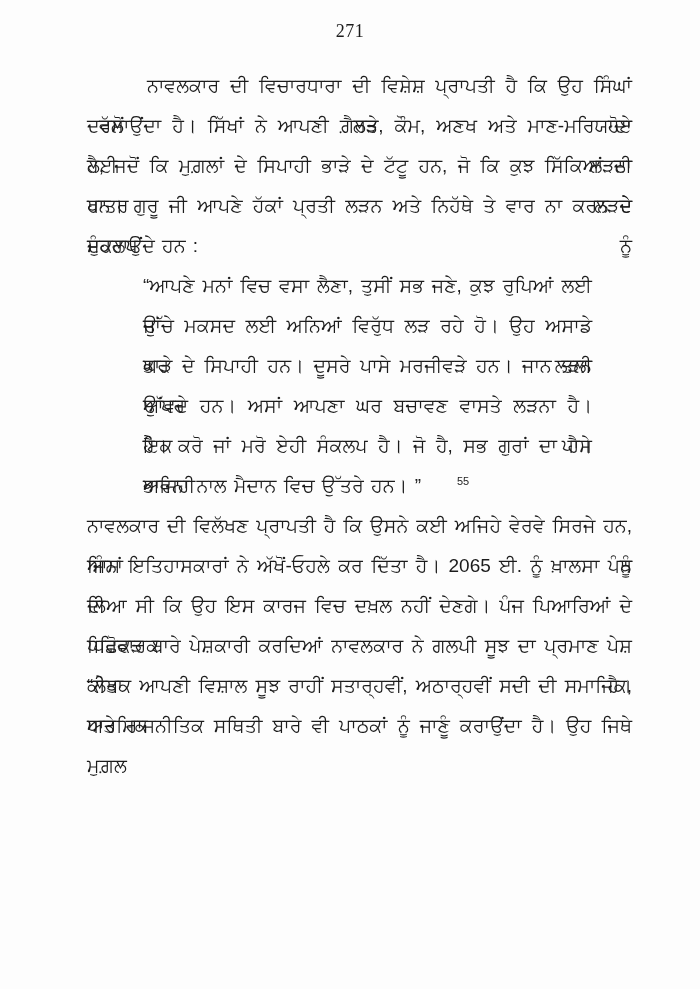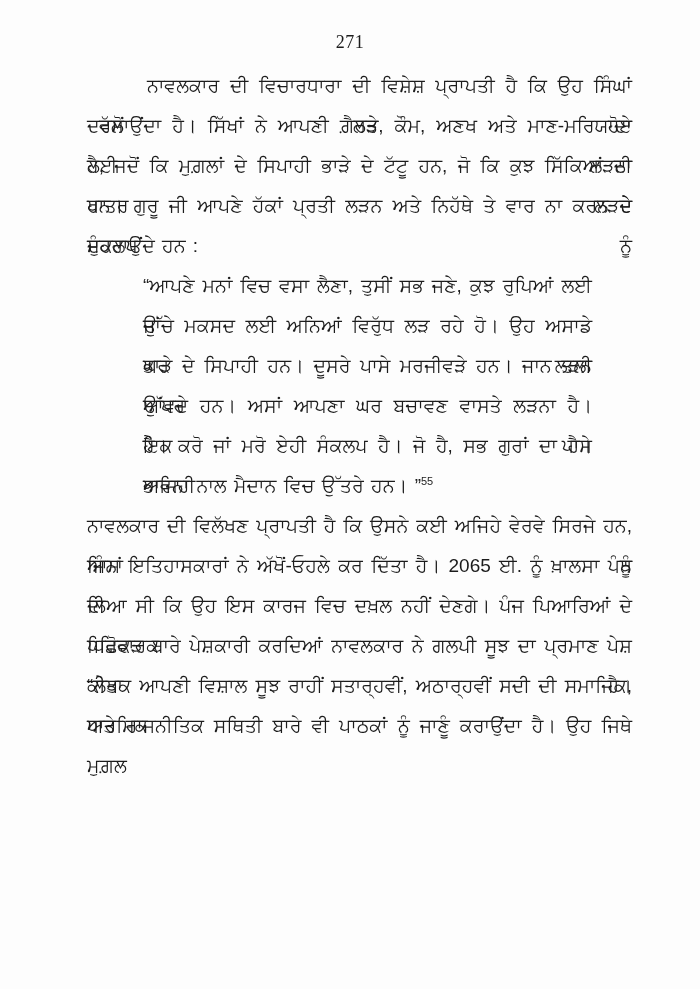--- a/index.html
+++ b/index.html
@@ -7,21 +7,21 @@
   .page{
     position:relative;
     width:700px;height:989px;
     margin:0 auto;
     background:#fdfdfd;
     color:#1c1c1c;
     font-family:"Liberation Sans",sans-serif;
     overflow:hidden;
   }
   .page-number{
-    position:absolute;top:31px;left:0;right:0;
+    position:absolute;top:20px;left:0;right:0;
     text-align:center;
     font-family:"Liberation Serif",serif;
     font-size:18px;line-height:22px;
     letter-spacing:0.5px;
   }
   .text-block{
     position:absolute;left:87px;top:66px;width:545px;
   }
   .line{
     height:40px;line-height:40px;
@@ -40,20 +40,21 @@
   }
   .quote-block{
     margin-left:56px;
     width:449px;
   }
   sup.fnref{
     font-size:11px;
     line-height:0;
     vertical-align:super;
     letter-spacing:0;
+    padding-left:36px;
   }
 </style>
 </head>
 <body>
 
 <div class="page">
 
   <div class="page-number">271</div>
 
   <div class="text-block">

